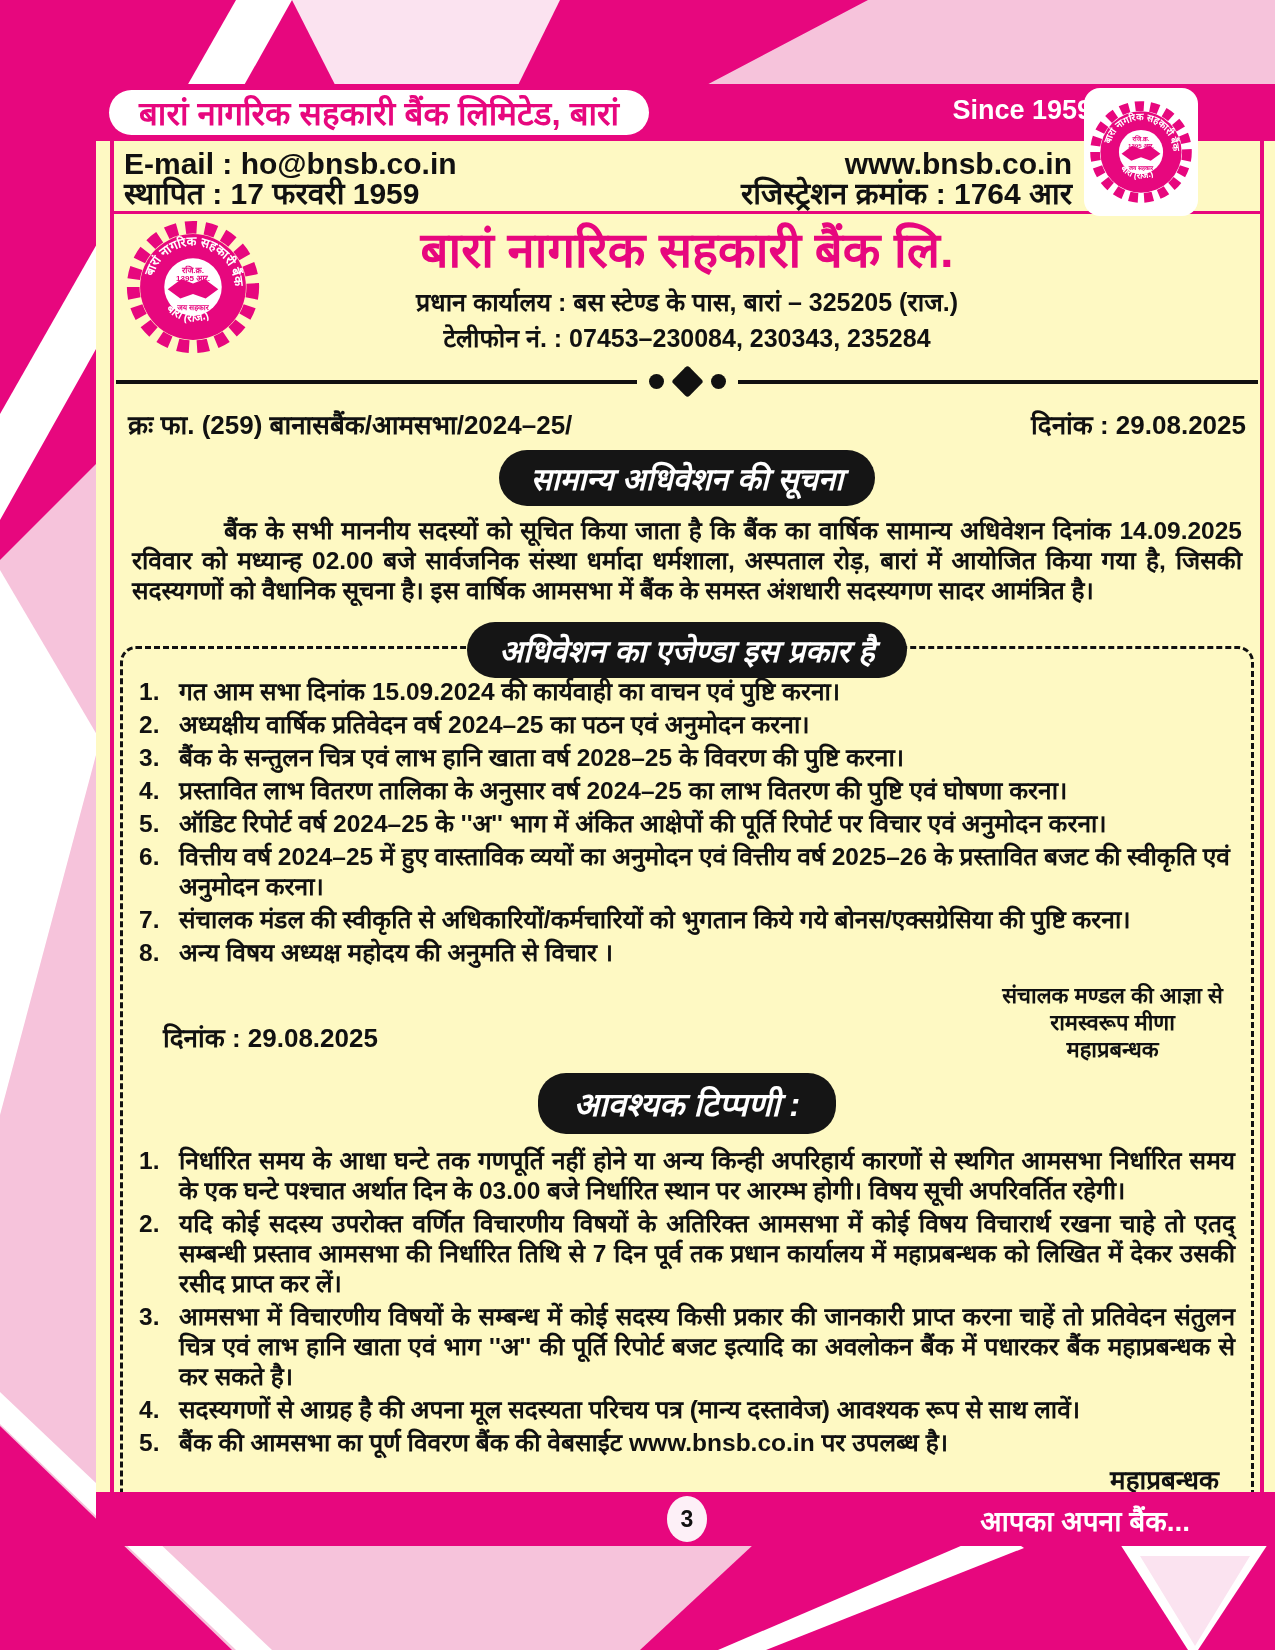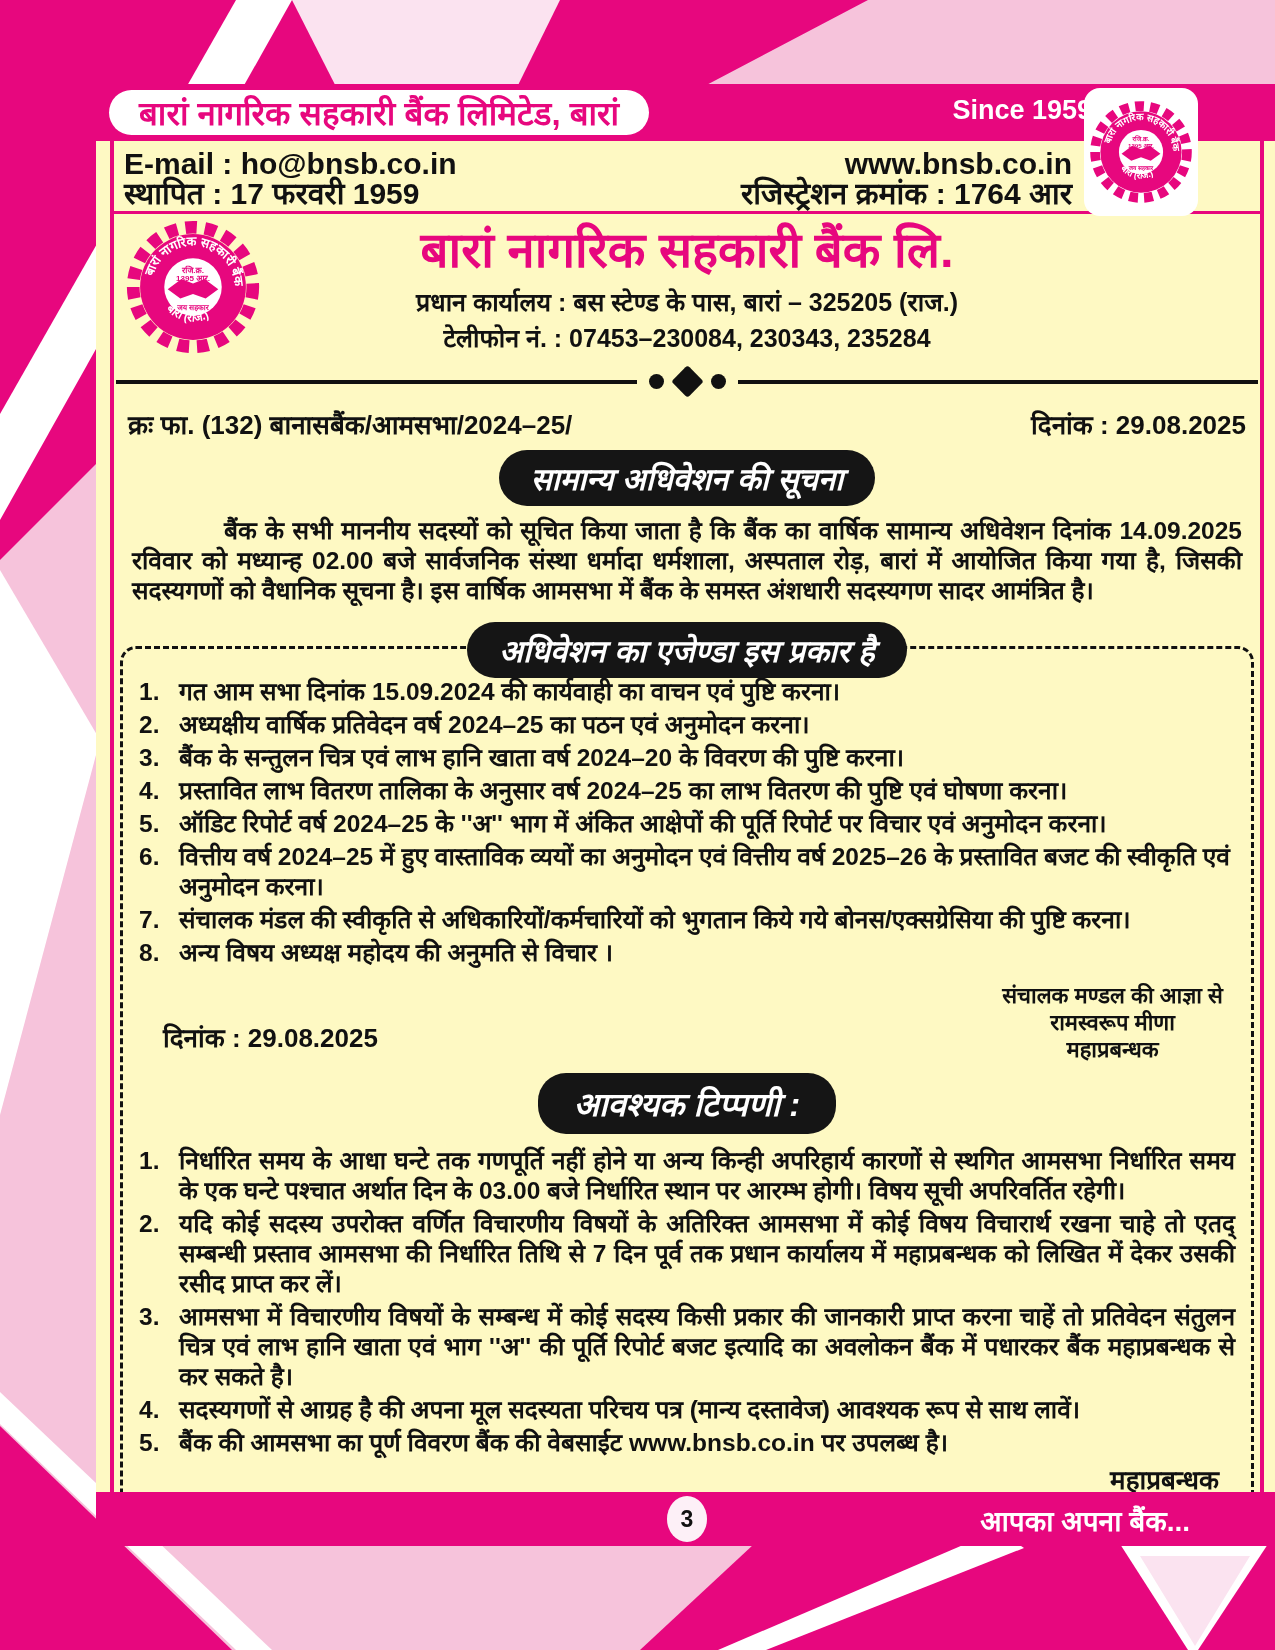--- a/index.html
+++ b/index.html
@@ -169,21 +169,21 @@
 
     <div class="sep">
       <div class="line"></div>
       <div class="dot"></div>
       <div class="diamond"></div>
       <div class="dot"></div>
       <div class="line"></div>
     </div>
 
     <div class="ref-row">
-      <div>क्रः फा. (132) बानासबैंक/आमसभा/2024–25/</div>
+      <div>क्रः फा. (259) बानासबैंक/आमसभा/2024–25/</div>
       <div>दिनांक : 29.08.2025</div>
     </div>
 
     <div class="pill-row">
       <span class="pill">सामान्य अधिवेशन की सूचना</span>
     </div>
 
     <div class="para">बैंक के सभी माननीय सदस्यों को सूचित किया जाता है कि बैंक का वार्षिक सामान्य अधिवेशन दिनांक 14.09.2025 रविवार को मध्यान्ह 02.00 बजे सार्वजनिक संस्था धर्मादा धर्मशाला, अस्पताल रोड़, बारां में आयोजित किया गया है, जिसकी सदस्यगणों को वैधानिक सूचना है। इस वार्षिक आमसभा में बैंक के समस्त अंशधारी सदस्यगण सादर आमंत्रित है।</div>
 
     <div class="agenda-box">
@@ -198,21 +198,21 @@
             <span class="t">गत आम सभा दिनांक 15.09.2024 की कार्यवाही का वाचन एवं पुष्टि करना।</span>
           </div>
 
           <div class="row">
             <span class="n">2.</span>
             <span class="t">अध्यक्षीय वार्षिक प्रतिवेदन वर्ष 2024–25 का पठन एवं अनुमोदन करना।</span>
           </div>
 
           <div class="row">
             <span class="n">3.</span>
-            <span class="t">बैंक के सन्तुलन चित्र एवं लाभ हानि खाता वर्ष 2024–20 के विवरण की पुष्टि करना।</span>
+            <span class="t">बैंक के सन्तुलन चित्र एवं लाभ हानि खाता वर्ष 2028–25 के विवरण की पुष्टि करना।</span>
           </div>
 
           <div class="row">
             <span class="n">4.</span>
             <span class="t">प्रस्तावित लाभ वितरण तालिका के अनुसार वर्ष 2024–25 का लाभ वितरण की पुष्टि एवं घोषणा करना।</span>
           </div>
 
           <div class="row">
             <span class="n">5.</span>
             <span class="t">ऑडिट रिपोर्ट वर्ष 2024–25 के ''अ'' भाग में अंकित आक्षेपों की पूर्ति रिपोर्ट पर विचार एवं अनुमोदन करना।</span>

